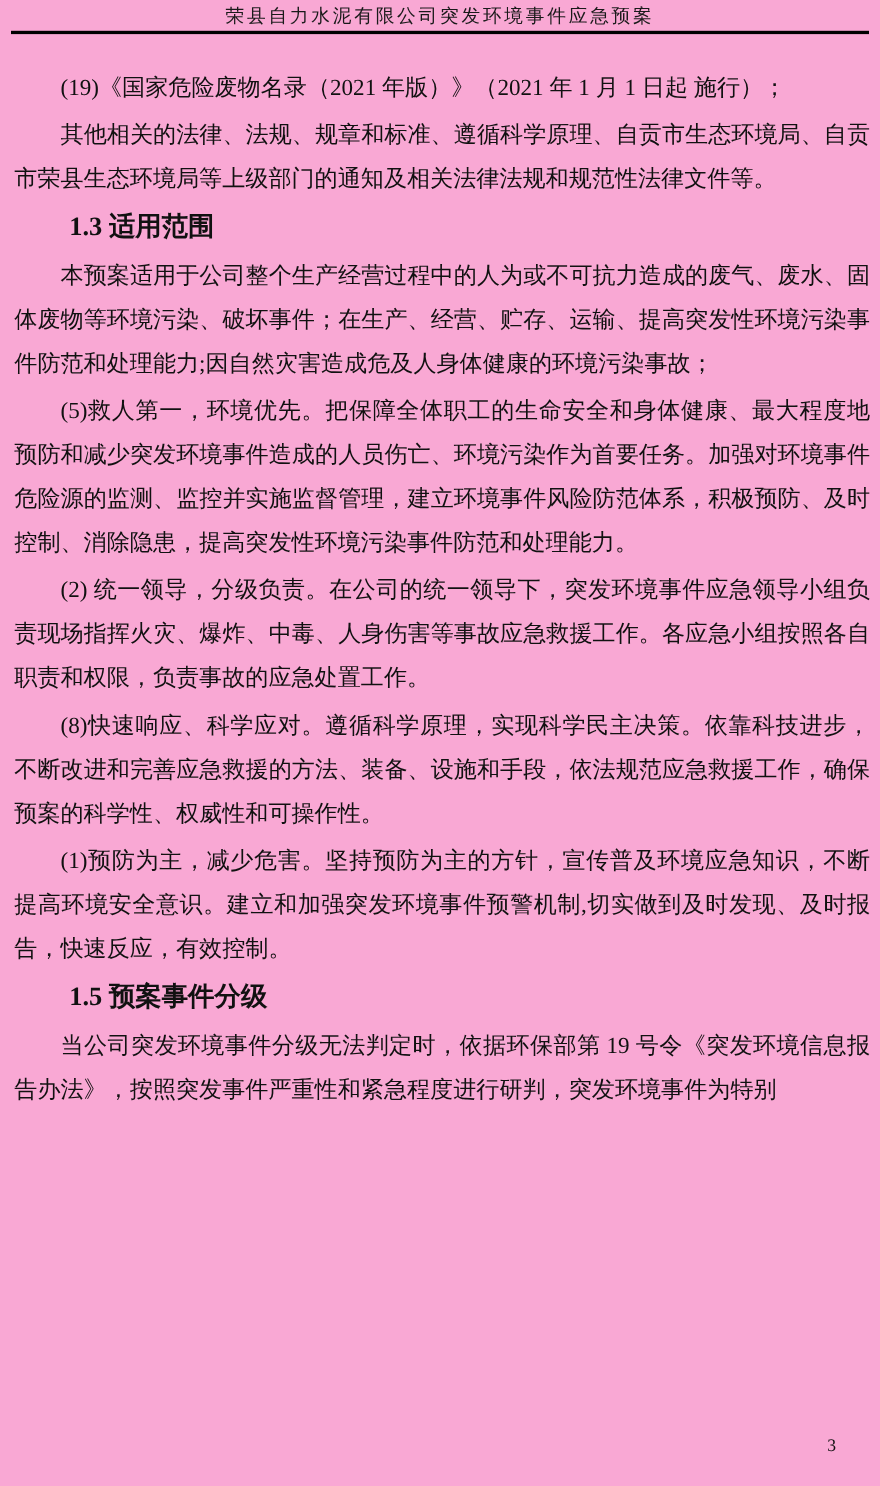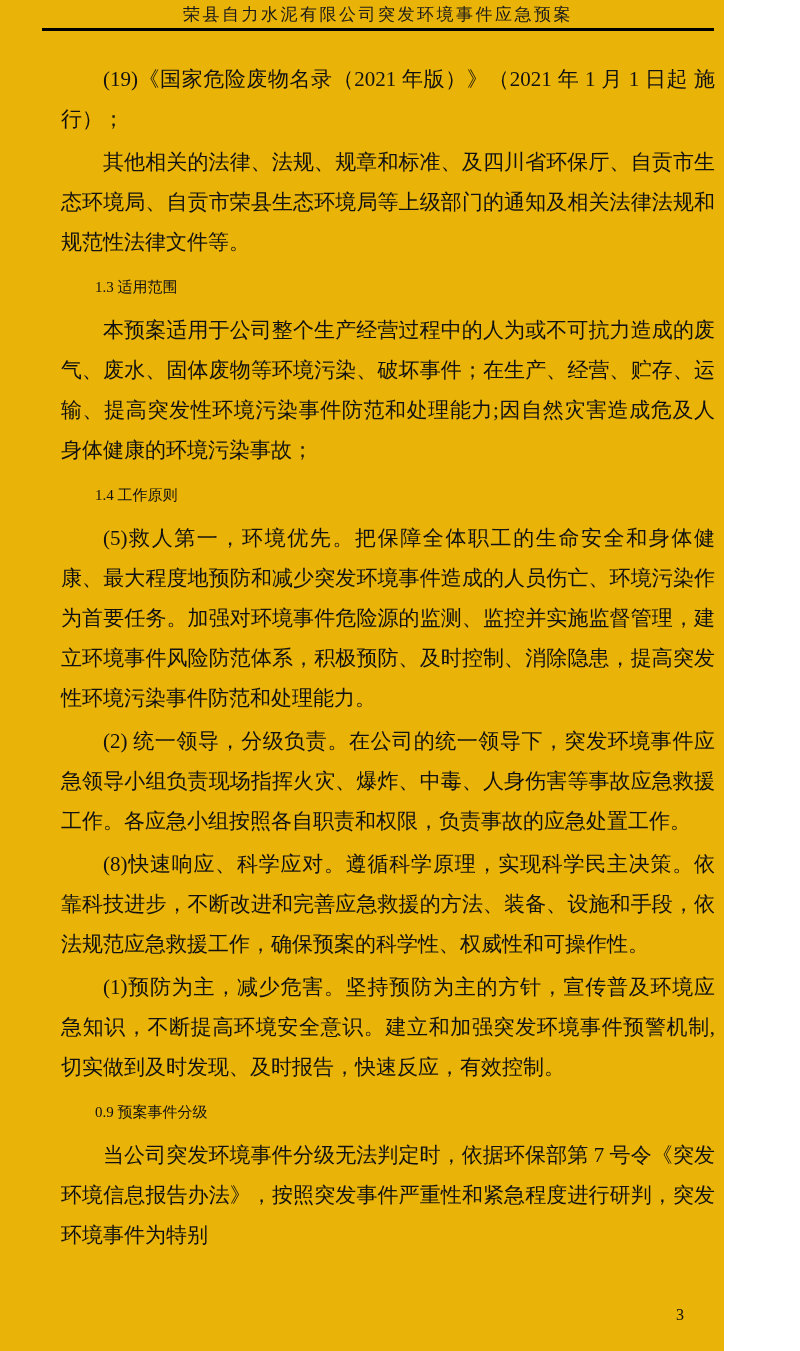--- a/index.html
+++ b/index.html
@@ -2,28 +2,27 @@
 <html><head>
 <meta charset="utf-8">
 <style>
   html, body {
     margin: 0;
     padding: 0;
     background: #ffffff;
   }
   .page {
     position: relative;
-    width: 724px;
+    width: 800px;
     height: 1351px;
-    background: #eab308;
+    background: #f9a8d4;
     color: #111111;
     font-family: "Liberation Serif", "DejaVu Serif", serif;
     box-sizing: border-box;
     overflow: hidden;
-    padding-left: 32px;
   }
   
   .page-header {
     padding-top: 4px;
   }
   .header-title {
     text-align: center;
     font-size: 17px;
     line-height: 22px;
     letter-spacing: 2.5px;
@@ -37,26 +36,26 @@
   
   .doc-body {
     padding: 28px 9px 0 13px;
     font-size: 21px;
     line-height: 40px;
     text-align: justify;
     text-justify: inter-character;
     text-align-last: left;
   }
   .doc-body p.para {
-    margin: 0 0 3px 16px;
+    margin: 0 0 3px 0;
     text-indent: 42px;
   }
   .doc-body h2.heading {
-    font-size: 15px;
-    font-weight: normal;
+    font-size: 24px;
+    font-weight: bold;
     line-height: 40px;
     margin: 5px 0 3px 0;
     text-indent: 50px;
     text-align: center;
   }
   
   .page-footer {
     position: absolute;
     right: 40px;
     bottom: 26px;
@@ -70,29 +69,28 @@
 
 <div class="page">
 
   <header class="page-header">
     <div class="header-title">荣县自力水泥有限公司突发环境事件应急预案</div>
     <div class="header-rule"></div>
   </header>
 
   <main class="doc-body">
     <p class="para">(19)《国家危险废物名录（2021 年版）》（2021 年 1 月 1 日起 施行）；</p>
-    <p class="para">其他相关的法律、法规、规章和标准、及四川省环保厅、自贡市生态环境局、自贡市荣县生态环境局等上级部门的通知及相关法律法规和规范性法律文件等。</p>
+    <p class="para">其他相关的法律、法规、规章和标准、遵循科学原理、自贡市生态环境局、自贡市荣县生态环境局等上级部门的通知及相关法律法规和规范性法律文件等。</p>
     <h2 class="heading">1.3 适用范围</h2>
     <p class="para">本预案适用于公司整个生产经营过程中的人为或不可抗力造成的废气、废水、固体废物等环境污染、破坏事件；在生产、经营、贮存、运输、提高突发性环境污染事件防范和处理能力;因自然灾害造成危及人身体健康的环境污染事故；</p>
-    <h2 class="heading">1.4 工作原则</h2>
     <p class="para">(5)救人第一，环境优先。把保障全体职工的生命安全和身体健康、最大程度地预防和减少突发环境事件造成的人员伤亡、环境污染作为首要任务。加强对环境事件危险源的监测、监控并实施监督管理，建立环境事件风险防范体系，积极预防、及时控制、消除隐患，提高突发性环境污染事件防范和处理能力。</p>
     <p class="para">(2) 统一领导，分级负责。在公司的统一领导下，突发环境事件应急领导小组负责现场指挥火灾、爆炸、中毒、人身伤害等事故应急救援工作。各应急小组按照各自职责和权限，负责事故的应急处置工作。</p>
     <p class="para">(8)快速响应、科学应对。遵循科学原理，实现科学民主决策。依靠科技进步，不断改进和完善应急救援的方法、装备、设施和手段，依法规范应急救援工作，确保预案的科学性、权威性和可操作性。</p>
     <p class="para">(1)预防为主，减少危害。坚持预防为主的方针，宣传普及环境应急知识，不断提高环境安全意识。建立和加强突发环境事件预警机制,切实做到及时发现、及时报告，快速反应，有效控制。</p>
-    <h2 class="heading">0.9 预案事件分级</h2>
-    <p class="para">当公司突发环境事件分级无法判定时，依据环保部第 7 号令《突发环境信息报告办法》，按照突发事件严重性和紧急程度进行研判，突发环境事件为特别</p>
+    <h2 class="heading">1.5 预案事件分级</h2>
+    <p class="para">当公司突发环境事件分级无法判定时，依据环保部第 19 号令《突发环境信息报告办法》，按照突发事件严重性和紧急程度进行研判，突发环境事件为特别</p>
   </main>
 
   <footer class="page-footer">
     <span>3</span>
   </footer>
 
 </div>
 
 </body></html>

